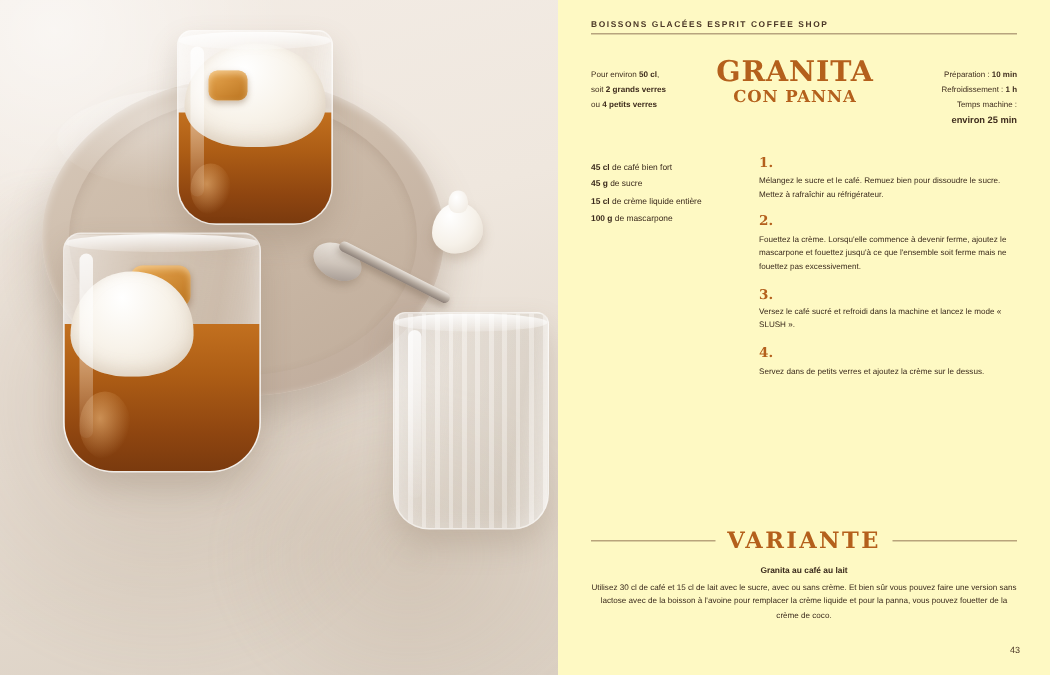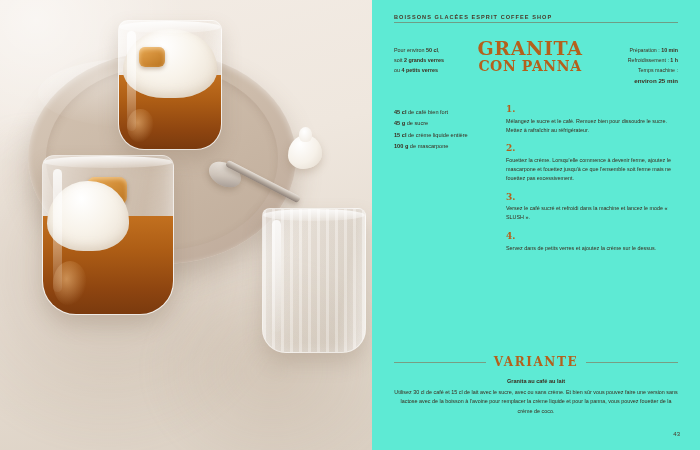--- a/index.html
+++ b/index.html
@@ -139,21 +139,21 @@
   }
   .ribbed {
     position: absolute; inset: 0;
     background: repeating-linear-gradient(90deg, rgba(255,255,255,0.28) 0 3px, rgba(190,182,172,0.12) 3px 9px);
   }
 
   
   .recipe-page {
     position: relative;
     width: 328px; height: 450px;
-    background: #5eead4;
+    background: #fef9c3;
     color: #3a2a1c;
     padding: 14px 22px 10px 22px;
   }
   .kicker {
     font-size: 5.6px; letter-spacing: 1.05px; font-weight: 700;
     color: #4a3626; text-transform: uppercase; margin-bottom: 2px;
   }
   .kicker-rule { height: 1px; background: #7c5f45; opacity: .55; margin-bottom: 12px; }
 
   .top-grid { display: flex; gap: 6px; }
@@ -167,21 +167,21 @@
   .title {
     font-family: "DejaVu Serif", serif;
     font-weight: 700;
     color: #b4601c;
     font-size: 19px;
     line-height: 1.04;
     letter-spacing: 0.6px;
     text-transform: uppercase;
   }
   .title .l2 { font-size: 16.5px; }
-  .title .l3 { font-size: 14px; }
+  .title .l3 { font-size: 11px; }
 
   .time-line { font-size: 5.3px; line-height: 1.9; color: #3f2d1e; }
   .time-line b { font-weight: 700; }
   .time-strong { font-weight: 700; font-size: 6.2px; }
 
   .body-grid { display: flex; gap: 16px; margin-top: 18px; }
   .ingredients { width: 96px; padding-top: 2px; }
   .ing-item { font-size: 5.6px; line-height: 2.05; color: #3a2a1c; }
   .ing-item b { font-weight: 700; }
 
@@ -192,21 +192,21 @@
     font-weight: 700; color: #b4601c; font-size: 9px; line-height: 1.1;
     margin-bottom: 2px;
   }
   .step-text { font-size: 5.4px; line-height: 1.62; color: #3a2a1c; }
 
   .variante-wrap { position: absolute; left: 22px; right: 22px; bottom: 34px; text-align: center; }
   .variante-head { display: flex; align-items: center; justify-content: center; gap: 8px; margin-bottom: 9px; }
   .v-rule { flex: 1; height: 1px; background: #8a6a4c; opacity: .6; }
   .variante-title {
     font-family: "DejaVu Serif", serif; font-weight: 700; color: #b4601c;
-    font-size: 12px; letter-spacing: 1.6px;
+    font-size: 15px; letter-spacing: 1.6px;
   }
   .v-sub { font-size: 5.6px; font-weight: 700; margin-bottom: 4px; color: #3a2a1c; }
   .v-text { font-size: 5.4px; line-height: 1.72; color: #3a2a1c; }
 
   .page-num { position: absolute; right: 20px; bottom: 13px; font-size: 6px; color: #4a3626; }
 </style>
 </head>
 <body>
 
 <div class="spread">

